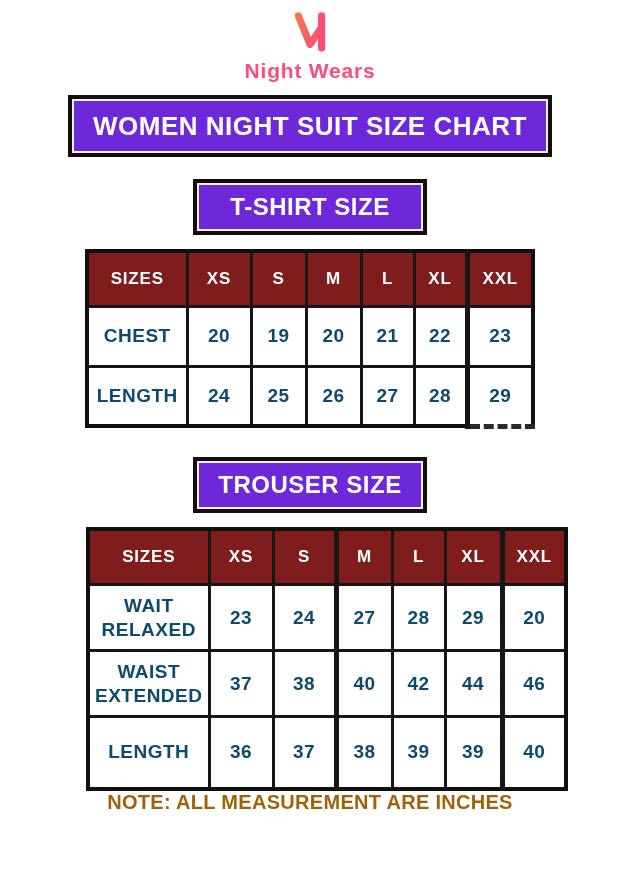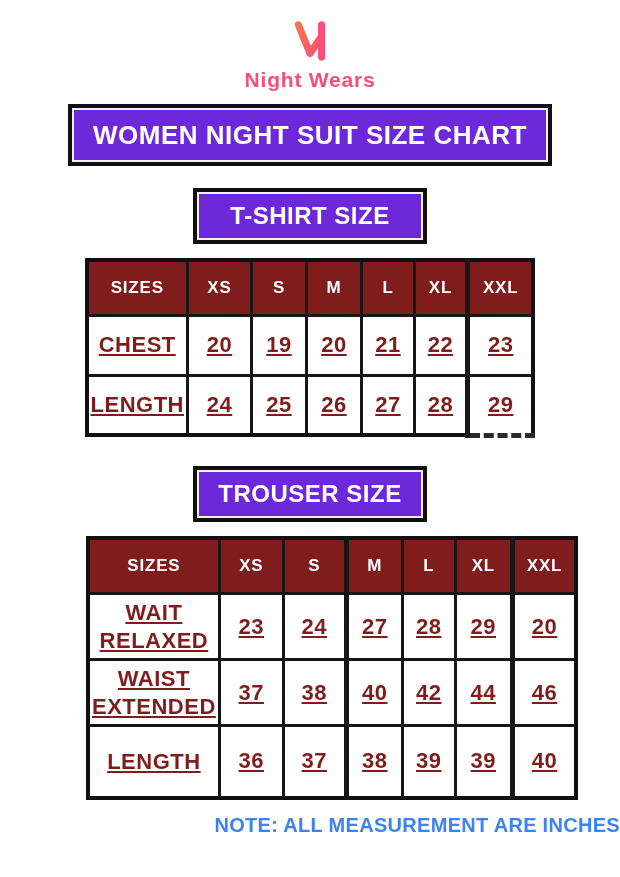--- a/index.html
+++ b/index.html
@@ -1,21 +1,21 @@
 <!DOCTYPE html>
 <html><head>
 <meta charset="utf-8">
 <style>
   html,body{margin:0;padding:0;}
   body{
     width:620px;height:877px;background:#ffffff;overflow:hidden;
     font-family:"Liberation Sans","DejaVu Sans",sans-serif;
     -webkit-font-smoothing:antialiased;
   }
-  .page{width:620px;height:877px;position:relative;box-sizing:border-box;padding-top:16px;}
+  .page{width:620px;height:877px;position:relative;box-sizing:border-box;padding-top:7px;}
 
   
   .brand{display:flex;flex-direction:column;align-items:center;gap:2px;margin-bottom:12px;}
   .brand svg{display:block;}
   .brand-name{
     font-size:21px;font-weight:700;color:#fb4d78;letter-spacing:0.8px;
   }
 
   
   .banner{
@@ -37,37 +37,37 @@
     background:#ffffff;
   }
   table.size-table th,table.size-table td{
     border:3px solid #161616;text-align:center;vertical-align:middle;
     padding:0 2px;box-sizing:border-box;
   }
   table.size-table{border:4px solid #101010;}
   table.size-table th{
     background:#7f1d1d;color:#ffffff;font-weight:700;font-size:17px;letter-spacing:0.8px;
   }
-  table.size-table td{color:#7f1d1d;font-weight:700;font-size:22px;letter-spacing:0.5px;text-decoration:underline;}
+  table.size-table td{color:#0c4a6e;font-weight:700;font-size:19px;letter-spacing:0.5px;}
   td.row-label{font-size:17px;line-height:1.25;letter-spacing:0.6px;}
   .thick-left{border-left-width:5px !important;}
   td.dashed-bottom{border-bottom:5px dashed #2a2a2a !important;}
 
   table.tshirt{margin:0 auto;}
   table.tshirt th{height:55px;}
   table.tshirt td{height:60px;}
 
   table.trouser{margin-left:86px;}
   table.trouser th{height:56px;}
   table.trouser td{height:66px;}
   table.trouser td.len-row{height:72px;}
 
   
   .note{
-    margin-top:14px;text-align:right;color:#3b82f6;
+    margin-top:0;text-align:center;color:#a16207;
     font-size:20px;font-weight:700;letter-spacing:0.3px;
   }
 </style>
 </head>
 <body>
 
 <div class="page">
 
   <div class="brand">
     <svg width="54" height="50" viewBox="0 0 60 56">

